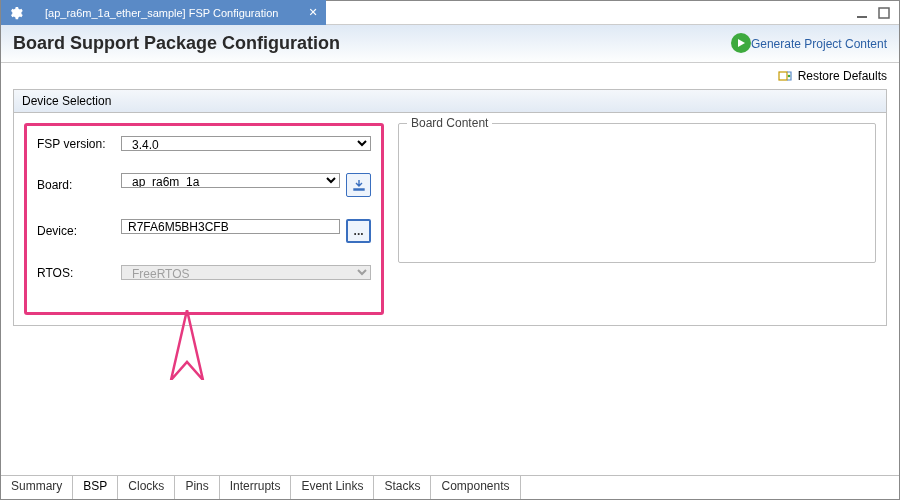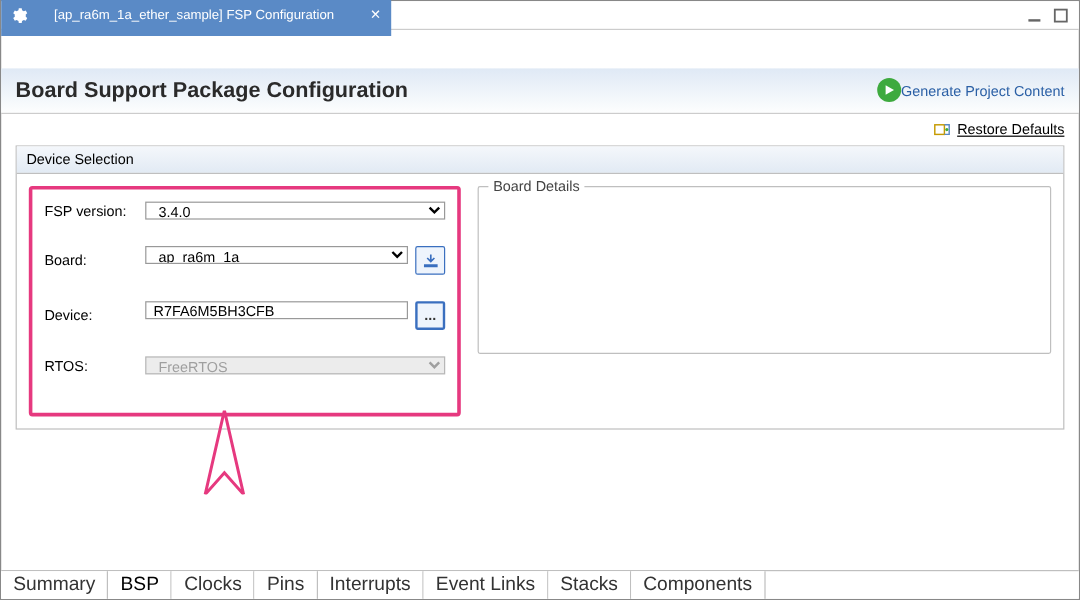--- a/index.html
+++ b/index.html
@@ -7,30 +7,30 @@
   .app { width: 900px; height: 500px; border: 1px solid #888; display: flex; flex-direction: column; }
 
   .tabbar-top { display: flex; align-items: center; height: 24px; border-bottom: 1px solid #ccc; background: #fff; }
   .tab-active { display: flex; align-items: center; gap: 22px; background: #5a8ac6; color: #fff; padding: 17px 8px; height: 100%; font-size: 11px; }
   .tab-gear { width: 14px; height: 14px; display: inline-block; }
   .tab-gear svg { fill: #fff; }
   .tab-close { margin-left: 8px; cursor: pointer; }
   .winicons { margin-left: auto; display: flex; gap: 8px; padding-right: 8px; color: #666; }
   .winicon { width: 14px; height: 14px; display: inline-block; }
 
-  .header { display: flex; align-items: flex-start; padding: 8px 12px; background: linear-gradient(#dfe9f5, #fdfefe); border-bottom: 1px solid #ccc; margin-top: 32px; }
+  .header { display: flex; align-items: flex-start; padding: 8px 12px; background: linear-gradient(#dfe9f5, #fdfefe); border-bottom: 1px solid #ccc; }
   .header-title { font-size: 18px; font-weight: bold; color: #2a2a2a; }
   .header-right { margin-left: auto; text-align: right; }
   .gen-btn { display: inline-flex; flex-direction: row; align-items: center; cursor: pointer; }
   .gen-icon { width: 20px; height: 20px; border-radius: 50%; background: #3eaa3e; display: flex; align-items: center; justify-content: center; }
   .gen-icon::after { content: ""; width: 0; height: 0; border-left: 7px solid #fff; border-top: 4px solid transparent; border-bottom: 4px solid transparent; margin-left: 2px; }
   .gen-label { color: #2a5fa5; font-size: 12px; margin-top: 2px; }
 
   .toolbar-row { display: flex; justify-content: flex-end; padding: 6px 12px; }
-  .restore { display: flex; align-items: center; gap: 6px; color: #000; cursor: pointer; text-decoration: underline; }
+  .restore { display: flex; align-items: center; gap: 6px; color: #000; cursor: pointer; }
   .restore-icon { width: 14px; height: 14px; }
 
   .content { flex: 1; padding: 0 12px; overflow: hidden; }
   .group { border: 1px solid #bfbfbf; }
   .group-title { background: linear-gradient(#f4f7fb, #e2eaf4); border-bottom: 1px solid #bfbfbf; padding: 4px 8px; font-weight: normal; font-size: 12px; }
   .group-body { padding: 10px; display: flex; gap: 14px; align-items: flex-start; }
 
   .highlight-box { border: 3px solid #e6397f; border-radius: 3px; padding: 10px 10px 16px 10px; width: 360px; }
   .form-row { display: flex; align-items: center; margin-bottom: 22px; }
   .form-label { width: 84px; }
@@ -41,21 +41,21 @@
   .browse-btn.strong { border: 2px solid #3a6fbf; }
 
   .board-details { flex: 1; border: 1px solid #bfbfbf; border-radius: 2px; min-height: 140px; position: relative; padding: 10px; }
   .board-details .legend { position: absolute; top: -8px; left: 8px; background: #fff; padding: 0 4px; font-size: 12px; color: #444; }
 
   .callout-wrap { position: relative; margin-top: 40px; }
   .callout-arrow { position: absolute; top: -56px; left: 150px; width: 48px; height: 70px; }
   .callout-box { border: 2px solid #e6397f; border-radius: 3px; width: 540px; padding: 18px 24px; font-size: 13px; }
 
   .tabbar-bottom { display: flex; border-top: 1px solid #bfbfbf; background: #fff; height: 24px; }
-  .btab { padding: 3px 10px; border-right: 1px solid #bfbfbf; font-size: 16px; cursor: pointer; background: #fff; color: #333; }
+  .btab { padding: 3px 10px; border-right: 1px solid #bfbfbf; font-size: 12px; cursor: pointer; background: #fff; color: #333; }
   .btab.sel { background: #fff; color: #000; }
   .btab:first-child { border-left: 0; }
 </style>
 </head>
 <body>
 
 <div class="app">
 
   <div class="tabbar-top">
     <div class="tab-active">
@@ -148,21 +148,21 @@
             <div class="form-field">
               <select class="disabled" disabled="">
                 <option>FreeRTOS</option>
               </select>
             </div>
           </div>
 
         </div>
 
         <div class="board-details">
-          <span class="legend">Board Details</span>
+          <span class="legend">Board Content</span>
         </div>
       </div>
     </div>
 
     <div class="callout-wrap">
       <svg class="callout-arrow" viewBox="0 0 48 70">
         <path d="M24 0 L40 70 L24 52 L8 70 Z" fill="none" stroke="#e6397f" stroke-width="2.5"></path>
       </svg>
     </div>
 

